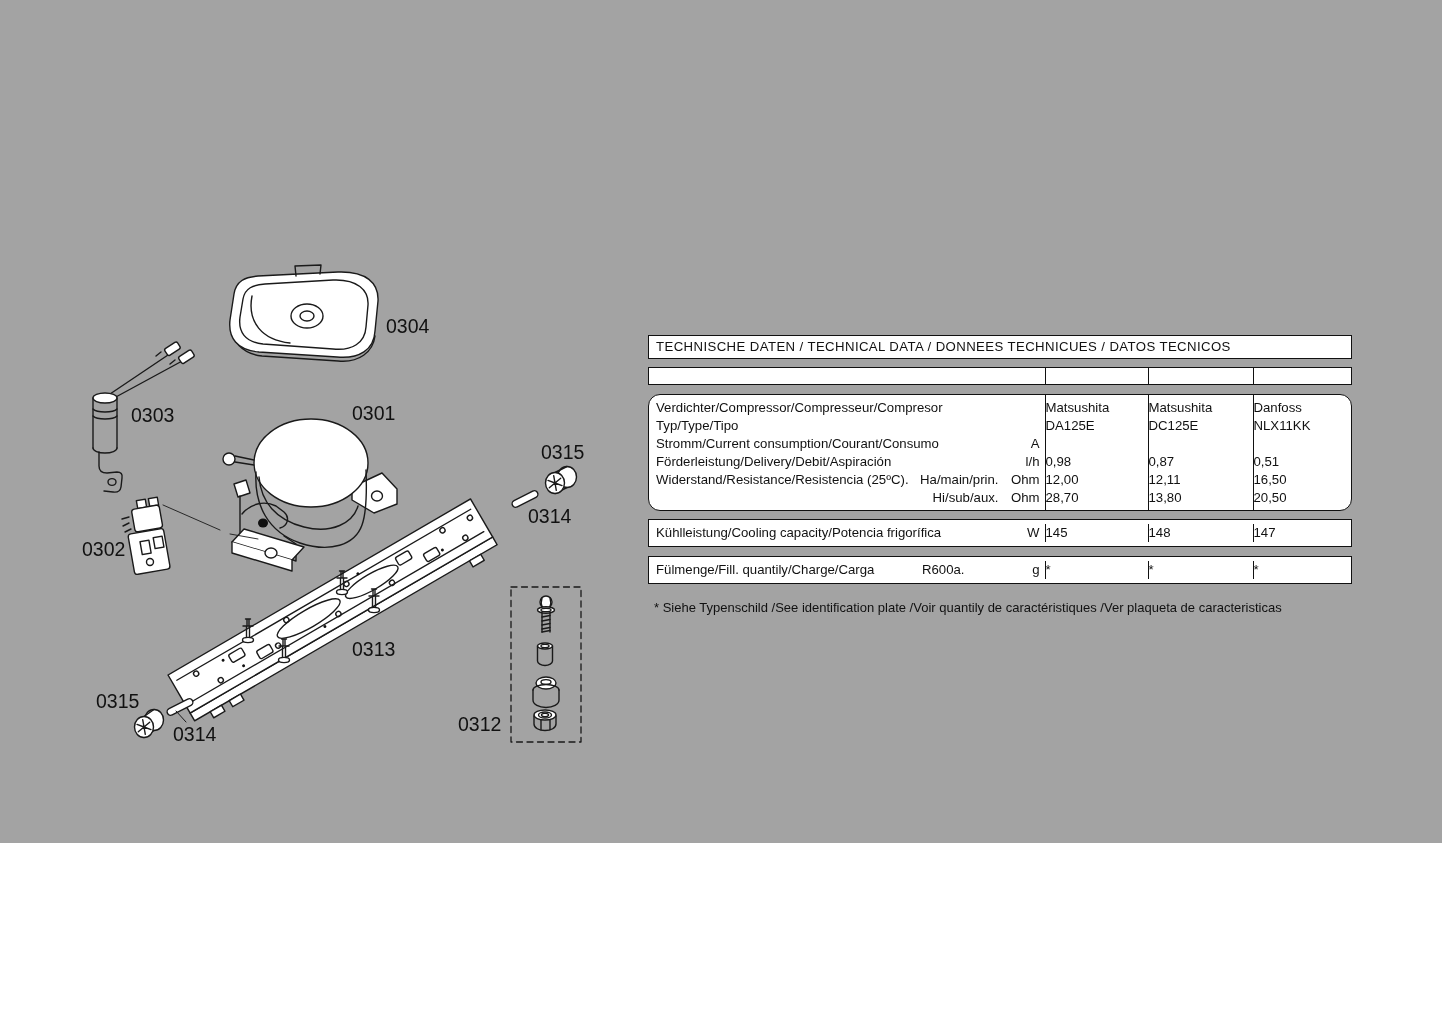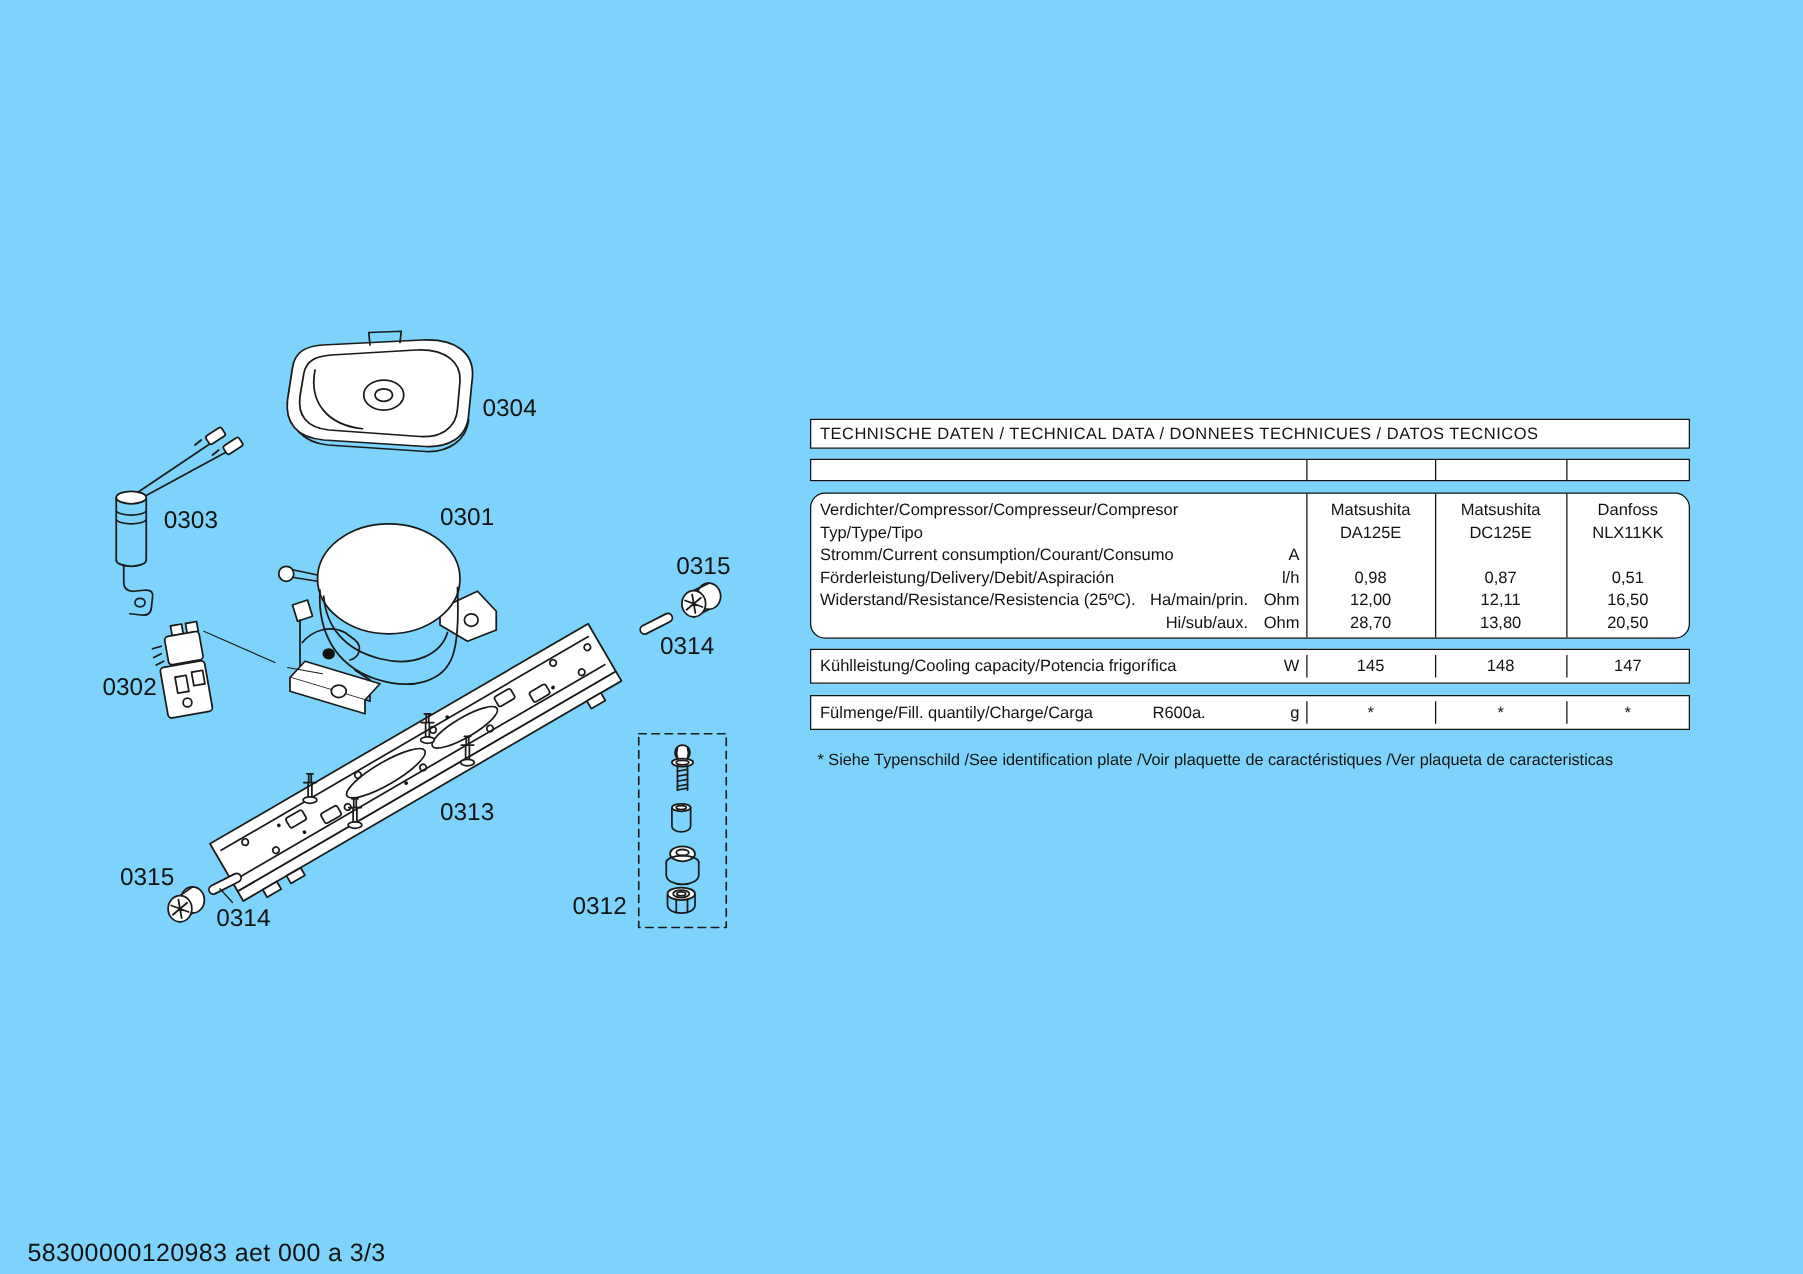--- a/index.html
+++ b/index.html
@@ -1,29 +1,29 @@
 <!DOCTYPE html>
 <html><head>
 <meta charset="utf-8">
 <style>
   html,body{margin:0;padding:0;background:#fff;}
-  #page{position:relative;width:1442px;height:1019px;background:#7dd3fc;overflow:hidden;
+  #page{position:relative;width:1442px;height:843px;background:#a3a3a3;overflow:hidden;
         font-family:"Liberation Sans",sans-serif;color:#111;}
   svg text{font-family:"Liberation Sans",sans-serif;font-size:19.5px;fill:#111;}
 
   
   .datasheet{position:absolute;left:648px;top:314px;width:704px;font-size:13.2px;line-height:18px;}
   .t-box{box-sizing:border-box;border:1.5px solid #111;background:#fff;}
   .t-title{height:24px;display:flex;align-items:center;padding-left:7px;letter-spacing:0.4px;margin-top:21px;}
   .t-grid{display:grid;grid-template-columns:395.5px 103px 105px 1fr;}
   .t-empty{margin-top:8px;height:18px;}
   .t-main{margin-top:9px;border-radius:12px;}
   .t-one{margin-top:8px;height:28px;align-items:center;}
   .t-one.charge{margin-top:9px;}
-  .cv{border-left:1.5px solid #111;text-align:center;}
+  .cv{border-left:1.5px solid #111;}
   .t-main .c0{padding:4px 0 3px 0;}
   .t-main .cv{padding-top:4px;}
   .vline{height:18px;}
   .spec-line{display:flex;height:18px;padding:0 5px 0 7px;white-space:nowrap;}
   .spec-line .sub{margin-left:auto;margin-right:8px;}
   .spec-line .unit{flex:none;width:33px;text-align:right;}
   .one-line{display:flex;width:100%;padding:0 5px 0 7px;box-sizing:border-box;white-space:nowrap;justify-content:flex-end;}
   .one-line .lbl{flex:1;}
   .one-line .unit{flex:none;width:33px;text-align:right;}
   .chg-lbl{flex:none;width:266px;}
@@ -278,17 +278,17 @@
       <div class="c0 one-line">
         <span class="chg-lbl">Fülmenge/Fill. quantily/Charge/Carga</span>
         <span class="chg-ref">R600a.</span>
         <span class="unit">g</span>
       </div>
       <div class="cv">*</div>
       <div class="cv">*</div>
       <div class="cv">*</div>
     </div>
 
-    <div class="t-foot">* Siehe Typenschild /See identification plate /Voir plaquette de caractéristiques /Ver plaqueta de caracteristicas</div>
+    <div class="t-foot">* Siehe Typenschild /See identification plate /Voir quantily de caractéristiques /Ver plaqueta de caracteristicas</div>
   </div>
 
   <div class="doc-code">58300000120983 aet 000 a 3/3</div>
 </div>
 
 </body></html>

